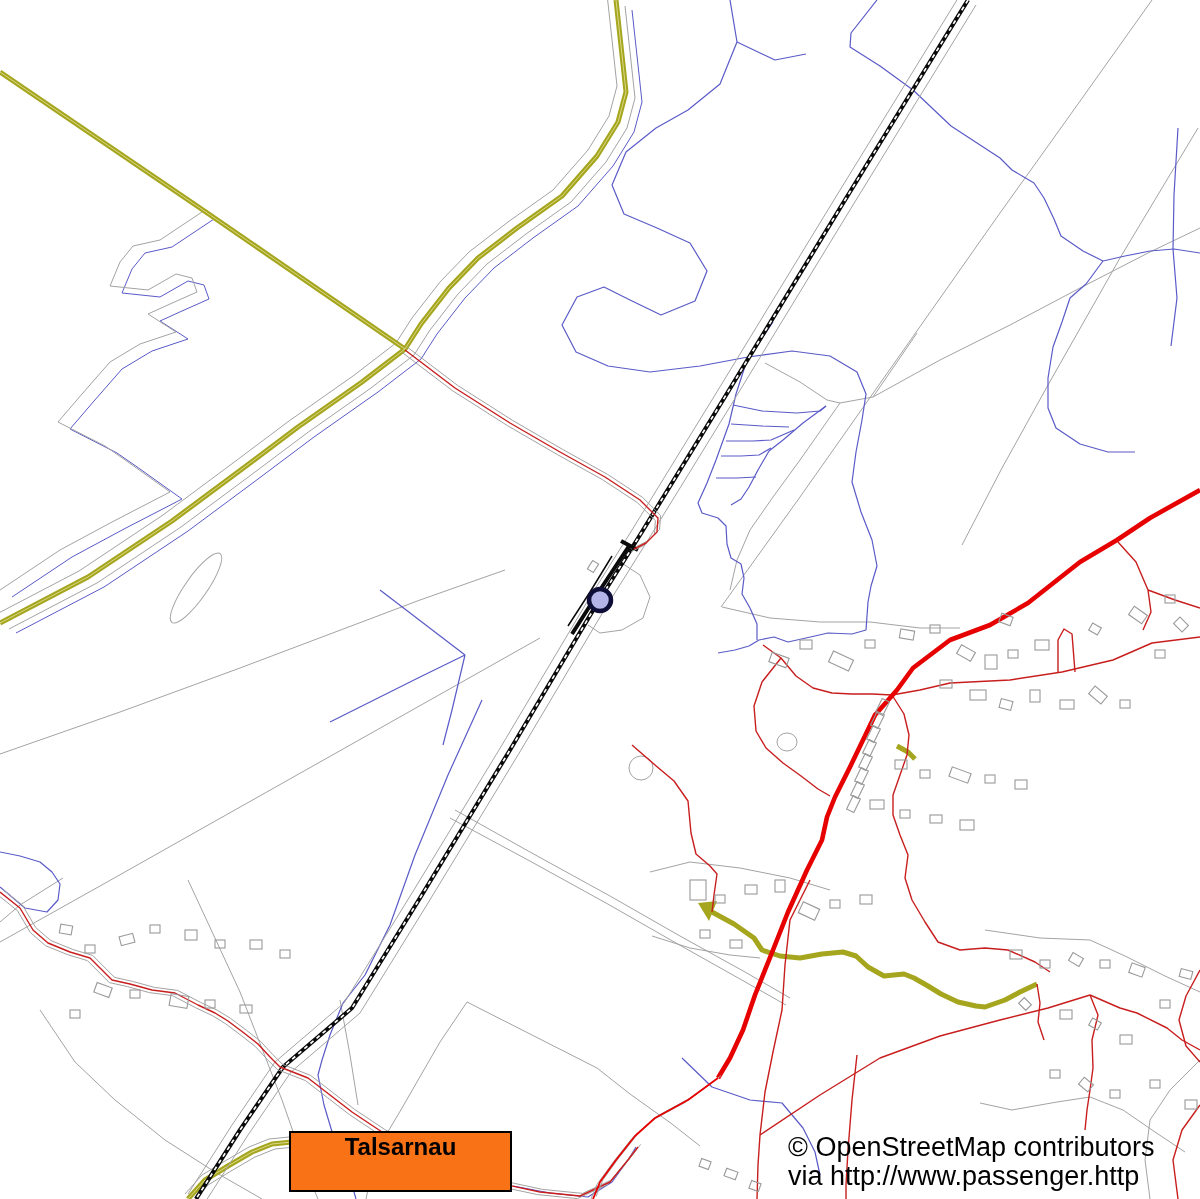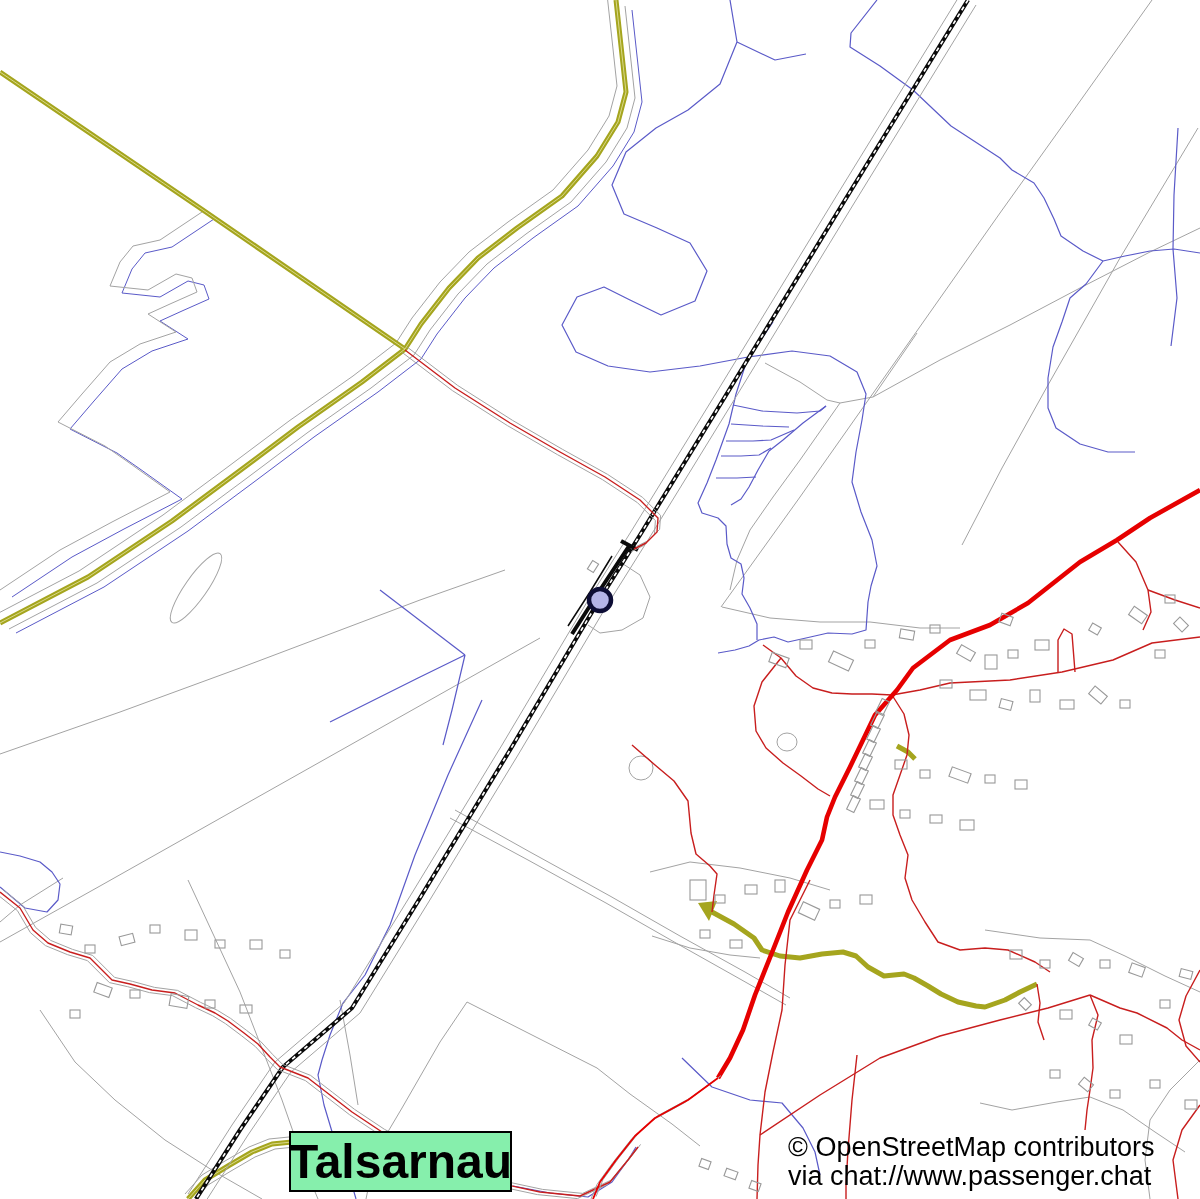--- a/index.html
+++ b/index.html
@@ -1,21 +1,21 @@
 <!DOCTYPE html>
 <html><head>
 <meta charset="utf-8">
 <style>
   html,body{margin:0;padding:0;background:#ffffff;}
   #viewport{position:relative;width:1200px;height:1199px;overflow:hidden;background:#ffffff;
             font-family:"Liberation Sans","DejaVu Sans",sans-serif;}
   #map-svg{position:absolute;left:0;top:0;}
   .place-label{position:absolute;left:289px;top:1131px;width:219px;height:57px;
-      background:#86efac;border:2px solid #000000;display:flex;align-items:center;justify-content:center;
-      font-size:48px;font-weight:bold;color:#000;letter-spacing:0px;}
+      background:#f97316;border:2px solid #000000;display:flex;align-items:flex-start;justify-content:center;
+      font-size:24px;font-weight:bold;color:#000;letter-spacing:0px;}
   .attribution{position:absolute;left:788px;top:1133px;font-size:27px;font-weight:normal;color:#000;
       line-height:29px;white-space:nowrap;}
 </style>
 </head>
 <body>
 <div id="viewport">
   <svg id="map-svg" width="1200" height="1199" viewBox="0 0 1200 1199">
       <g>
         <polyline points="0,754 120,712 240,668 330,634 420,600 505,570" fill="none" stroke="#a3a3a3" stroke-width="1" stroke-linejoin="round" stroke-linecap="butt"></polyline>
         <polyline points="540,638 430,700 320,762 210,824 100,886 0,942" fill="none" stroke="#a3a3a3" stroke-width="1" stroke-linejoin="round" stroke-linecap="butt"></polyline>
@@ -234,15 +234,15 @@
         <rect x="725" y="1170" width="12" height="8" fill="none" stroke="#999999" stroke-width="1.1" transform="rotate(20 731 1174)"></rect>
         <rect x="750" y="1182" width="10" height="8" fill="none" stroke="#999999" stroke-width="1.1" transform="rotate(20 755 1186)"></rect>
       </g>
       <circle cx="600" cy="600" r="11" fill="#b4b4e8" stroke="#0d0d35" stroke-width="4.5"></circle>
     </svg>
   <div class="place-label">
     <span>Talsarnau</span>
   </div>
   <div class="attribution">
     <div>© OpenStreetMap contributors</div>
-    <div>via chat://www.passenger.chat</div>
+    <div>via http://www.passenger.http</div>
   </div>
 </div>
 
 </body></html>

